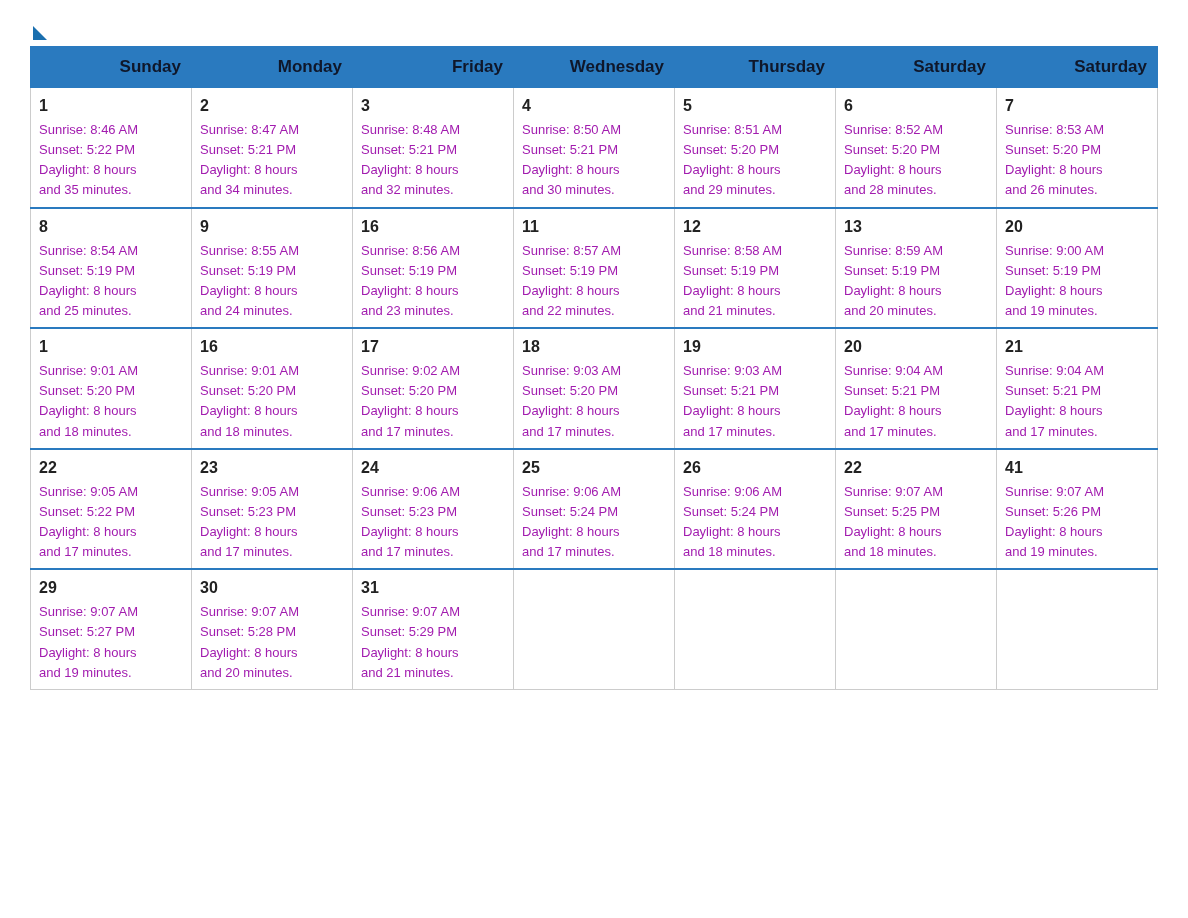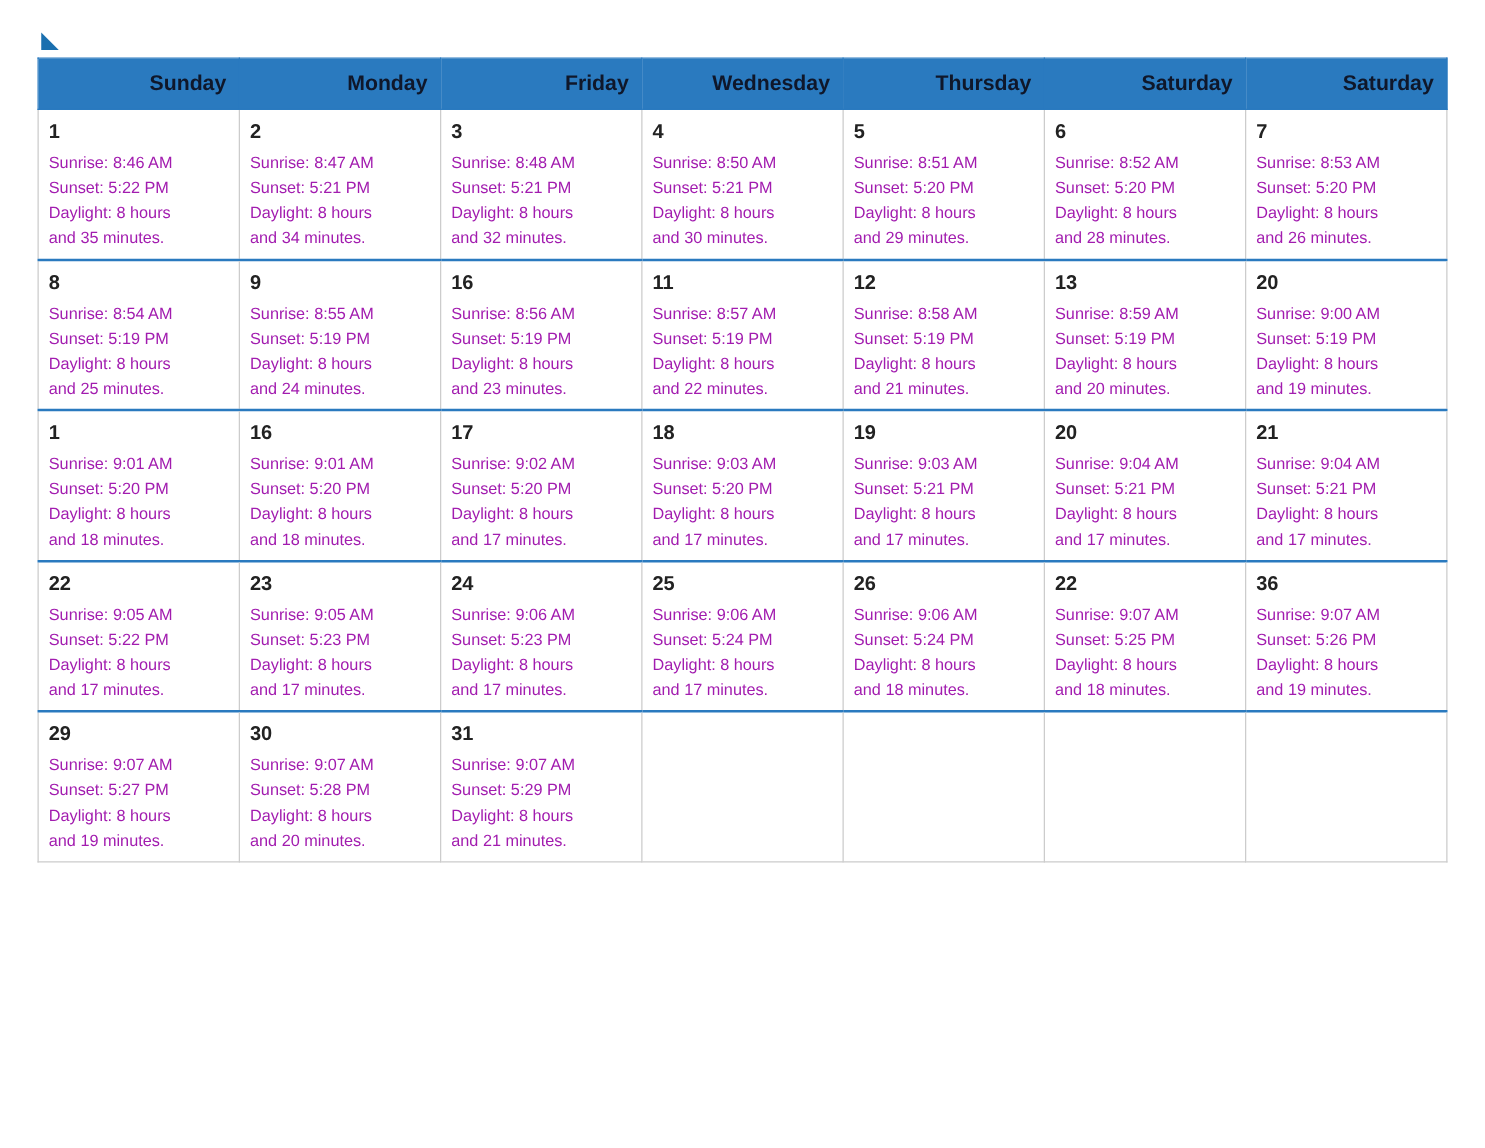--- a/index.html
+++ b/index.html
@@ -242,21 +242,21 @@
         </td>
         <td>
           <span class="day-number">26</span>
           <div class="day-info">Sunrise: 9:06 AM<br>Sunset: 5:24 PM<br>Daylight: 8 hours<br>and 18 minutes.</div>
         </td>
         <td>
           <span class="day-number">22</span>
           <div class="day-info">Sunrise: 9:07 AM<br>Sunset: 5:25 PM<br>Daylight: 8 hours<br>and 18 minutes.</div>
         </td>
         <td>
-          <span class="day-number">36</span>
+          <span class="day-number">41</span>
           <div class="day-info">Sunrise: 9:07 AM<br>Sunset: 5:26 PM<br>Daylight: 8 hours<br>and 19 minutes.</div>
         </td>
       </tr>
       <tr class="row-border">
         <td>
           <span class="day-number">29</span>
           <div class="day-info">Sunrise: 9:07 AM<br>Sunset: 5:27 PM<br>Daylight: 8 hours<br>and 19 minutes.</div>
         </td>
         <td>
           <span class="day-number">30</span>

